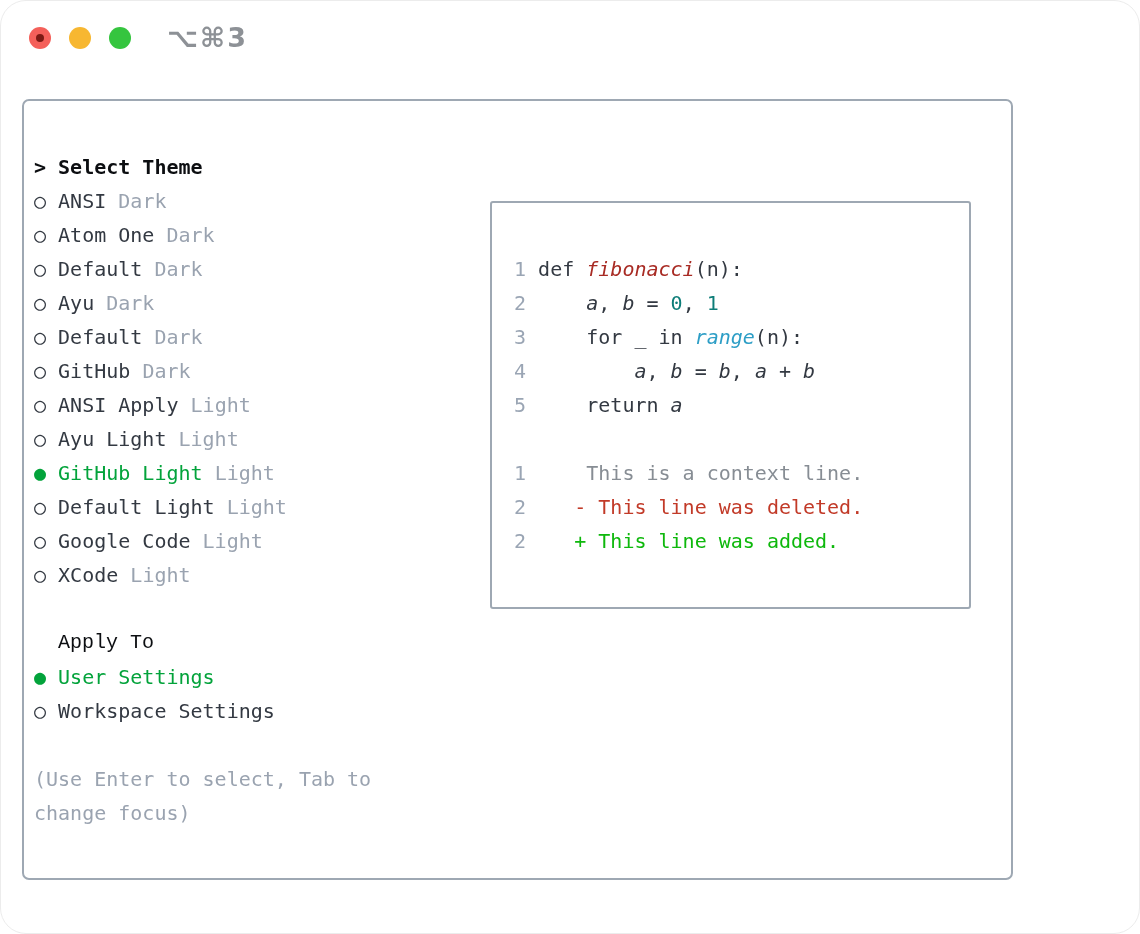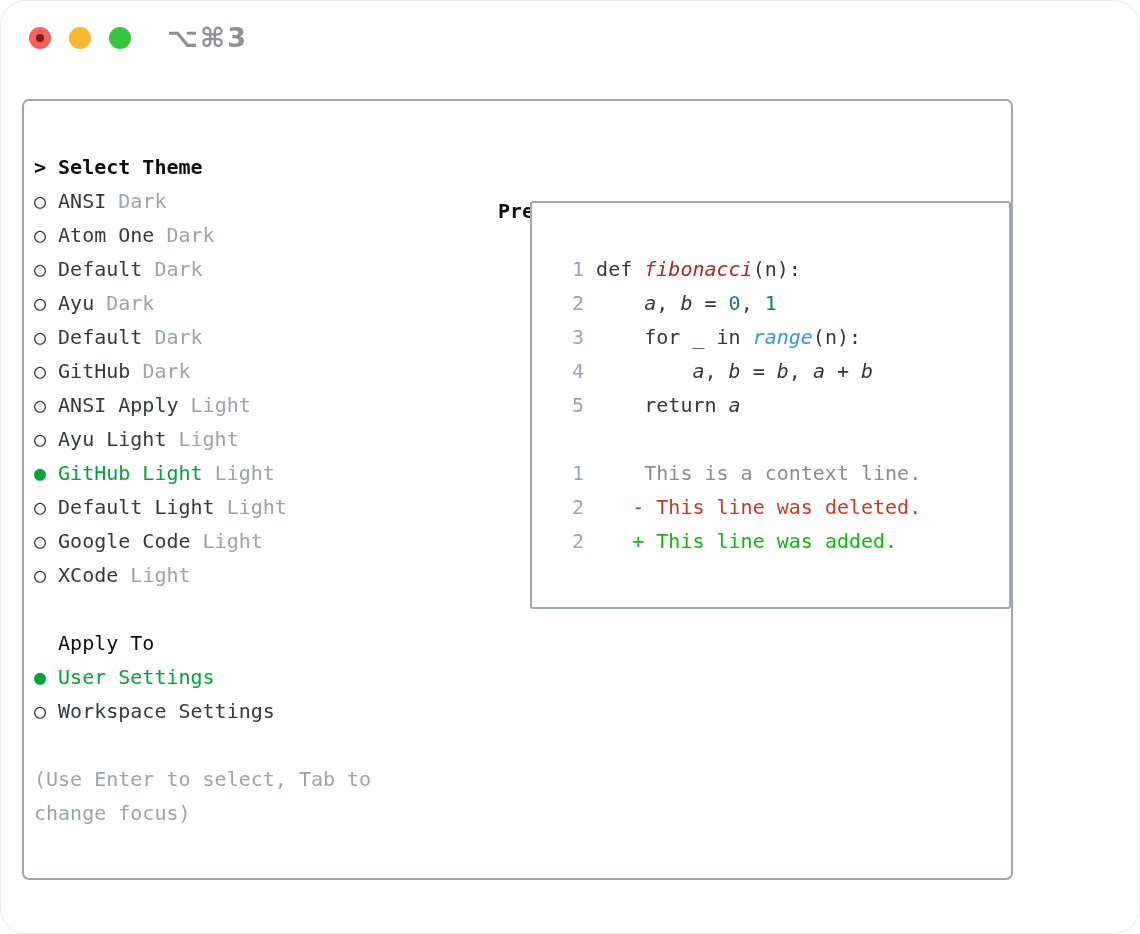--- a/index.html
+++ b/index.html
@@ -18,31 +18,31 @@
   .tl-inner{position:absolute;left:7px;top:7px;width:8px;height:8px;border-radius:50%;background:var(--traffic-red-dot);}
   .win-title{position:absolute;left:166px;top:21px;font-size:27px;font-weight:bold;
     letter-spacing:2px;color:var(--title-gray);font-family:"DejaVu Sans",sans-serif;}
   
   .panel{position:absolute;left:21px;top:98px;width:991px;height:781px;
     border:2px solid var(--border);border-radius:7px;box-sizing:border-box;background:#fff;}
   .line{height:34px;line-height:34px;font-size:20px;white-space:pre;color:var(--fg);}
   .col-left{position:absolute;left:10px;top:49px;}
   .col-right{position:absolute;left:474px;top:49px;margin-top:44px;}
   .head{color:var(--heading);font-weight:bold;}
-  .head2{color:var(--heading);}
+  .head2{color:var(--heading);font-family:Liberation Mono, monospace;}
   .mark{display:inline-block;width:2ch;}
   .mark.sel{color:var(--selected-green);}
   .name.sel{color:var(--selected-green);}
   .variant{color:var(--muted);}
   .help{color:var(--muted);}
   .caret{display:inline-block;width:2ch;color:var(--heading);font-weight:bold;}
   
-  .preview-box{position:absolute;left:506px;top:100px;width:481px;height:408px;
+  .preview-box{position:absolute;left:466px;top:100px;width:481px;height:408px;
     box-sizing:border-box;border:2px solid var(--border);border-radius:3px;
-    padding:49px 0 0 40px;background:#fff;}
+    padding:49px 0 0 22px;background:#fff;}
   .c-fg{color:var(--fg);}
   .c-gutter{color:var(--gutter);}
   .c-func{color:var(--function-red);}
   .c-num{color:var(--number-teal);}
   .c-builtin{color:var(--builtin-cyan);}
   .c-ctx{color:var(--context-gray);}
   .c-del{color:var(--deleted-red);}
   .c-add{color:var(--added-green);}
   .it{font-style:italic;}
 </style>

